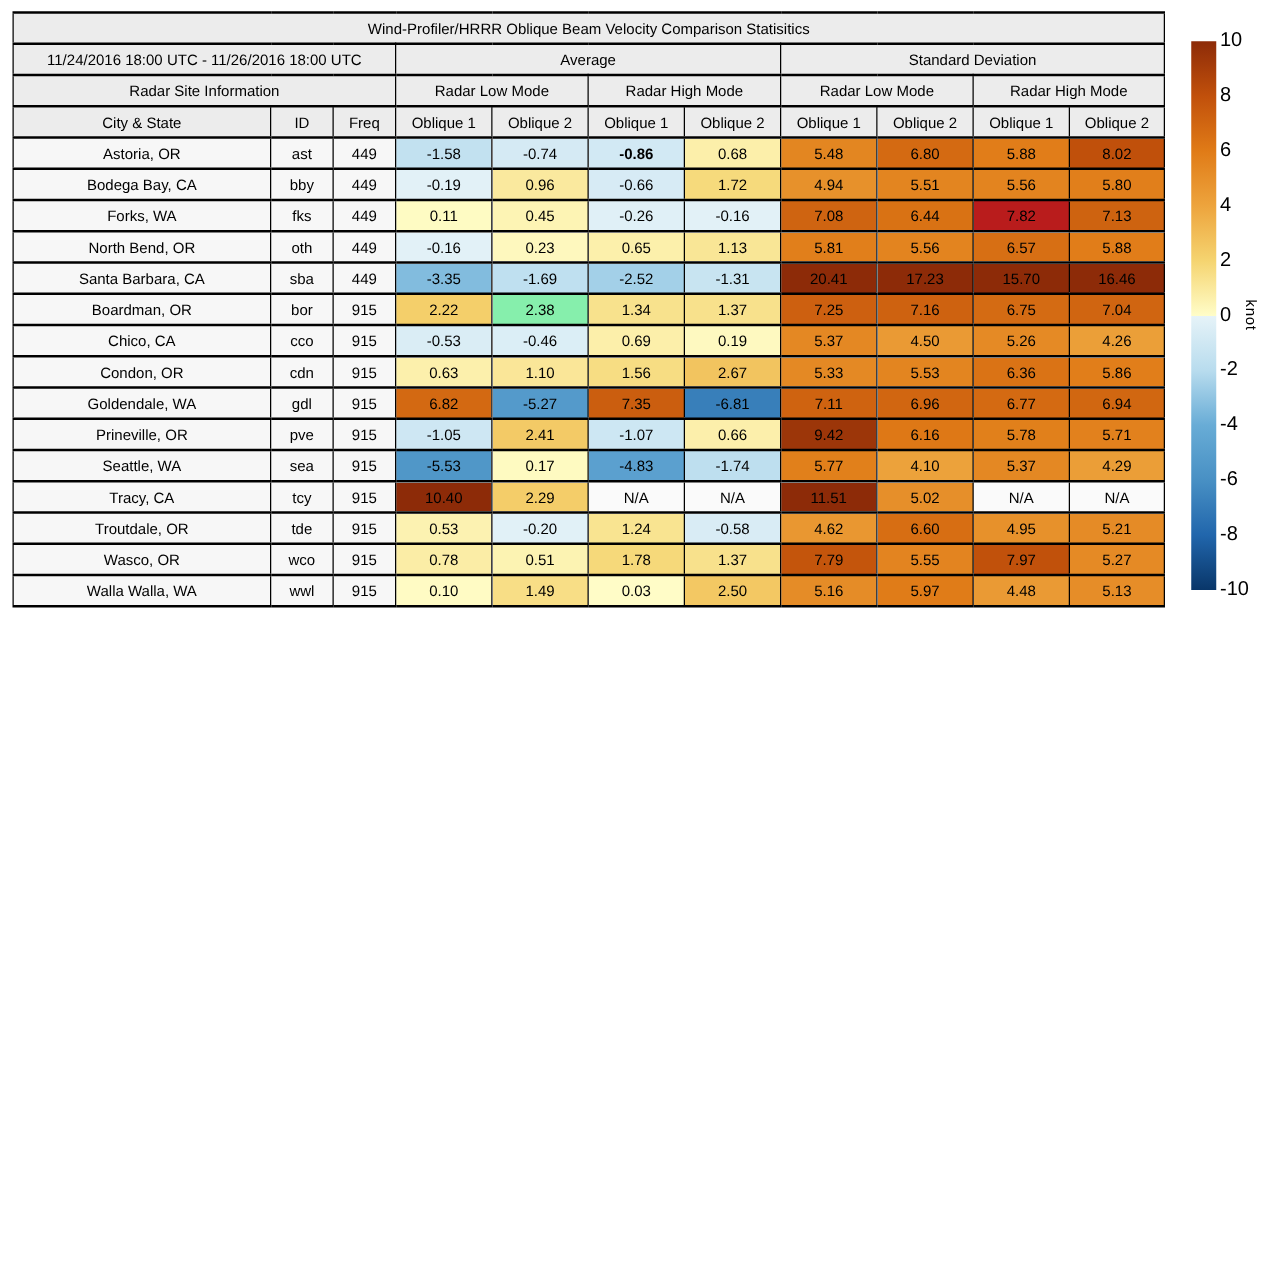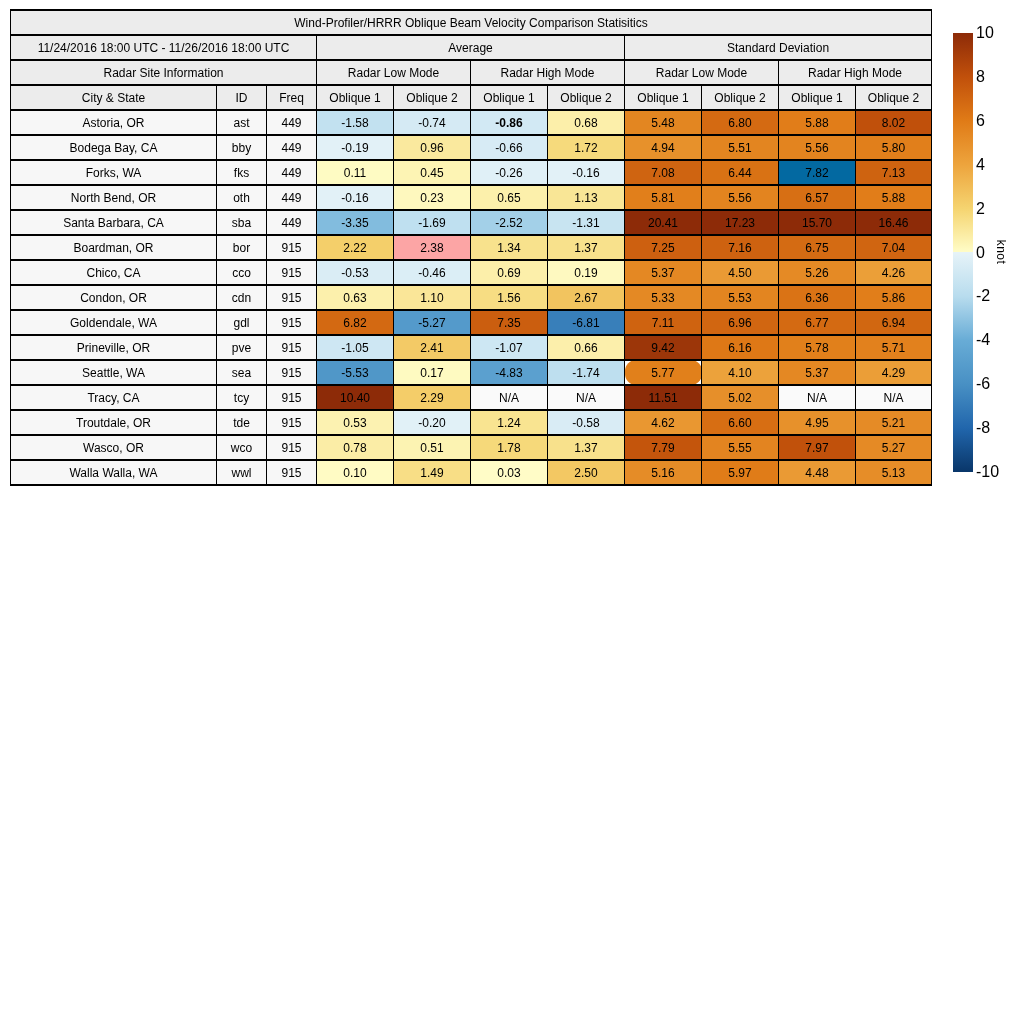--- a/index.html
+++ b/index.html
@@ -131,21 +131,21 @@
       <tr>
         <td class="site">Forks, WA</td>
         <td class="site">fks</td>
         <td class="site">449</td>
         <td style="background: rgb(254, 251, 195);">0.11</td>
         <td style="background: rgb(253, 244, 180);">0.45</td>
         <td style="background: rgb(224, 240, 247);">-0.26</td>
         <td style="background: rgb(226, 241, 247);">-0.16</td>
         <td style="background: rgb(207, 100, 17);">7.08</td>
         <td style="background: rgb(217, 114, 20);">6.44</td>
-        <td style="background: #0369a1;">7.82</td>
+        <td style="background: #b91c1c;">7.82</td>
         <td style="background: rgb(206, 99, 16);">7.13</td>
       </tr>
       <tr>
         <td class="site">North Bend, OR</td>
         <td class="site">oth</td>
         <td class="site">449</td>
         <td style="background: rgb(226, 241, 247);">-0.16</td>
         <td style="background: rgb(254, 248, 190);">0.23</td>
         <td style="background: rgb(252, 240, 171);">0.65</td>
         <td style="background: rgb(249, 230, 150);">1.13</td>
@@ -165,21 +165,21 @@
         <td style="background: rgb(141, 43, 8);">20.41</td>
         <td style="background: rgb(141, 43, 8);">17.23</td>
         <td style="background: rgb(141, 43, 8);">15.70</td>
         <td style="background: rgb(141, 43, 8);">16.46</td>
       </tr>
       <tr>
         <td class="site">Boardman, OR</td>
         <td class="site">bor</td>
         <td class="site">915</td>
         <td style="background: rgb(244, 207, 106);">2.22</td>
-        <td style="background: #fca5a5;">2.38</td>
+        <td style="background: #86efac;">2.38</td>
         <td style="background: rgb(248, 226, 141);">1.34</td>
         <td style="background: rgb(248, 225, 140);">1.37</td>
         <td style="background: rgb(205, 96, 16);">7.25</td>
         <td style="background: rgb(206, 98, 16);">7.16</td>
         <td style="background: rgb(212, 107, 19);">6.75</td>
         <td style="background: rgb(208, 101, 17);">7.04</td>
       </tr>
       <tr>
         <td class="site">Chico, CA</td>
         <td class="site">cco</td>
@@ -233,21 +233,21 @@
         <td style="background: rgb(226, 129, 29);">5.71</td>
       </tr>
       <tr>
         <td class="site">Seattle, WA</td>
         <td class="site">sea</td>
         <td class="site">915</td>
         <td style="background: rgb(80, 151, 200);">-5.53</td>
         <td style="background: rgb(254, 250, 193);">0.17</td>
         <td style="background: rgb(91, 160, 207);">-4.83</td>
         <td style="background: rgb(190, 223, 239);">-1.74</td>
-        <td style="background: rgb(225, 128, 27); border-radius: 11px;">5.77</td>
+        <td style="background: rgb(225, 128, 27);">5.77</td>
         <td style="background: rgb(236, 162, 59);">4.10</td>
         <td style="background: rgb(228, 136, 35);">5.37</td>
         <td style="background: rgb(235, 158, 55);">4.29</td>
       </tr>
       <tr>
         <td class="site">Tracy, CA</td>
         <td class="site">tcy</td>
         <td class="site">915</td>
         <td style="background: rgb(141, 43, 8);">10.40</td>
         <td style="background: rgb(244, 205, 105);">2.29</td>

